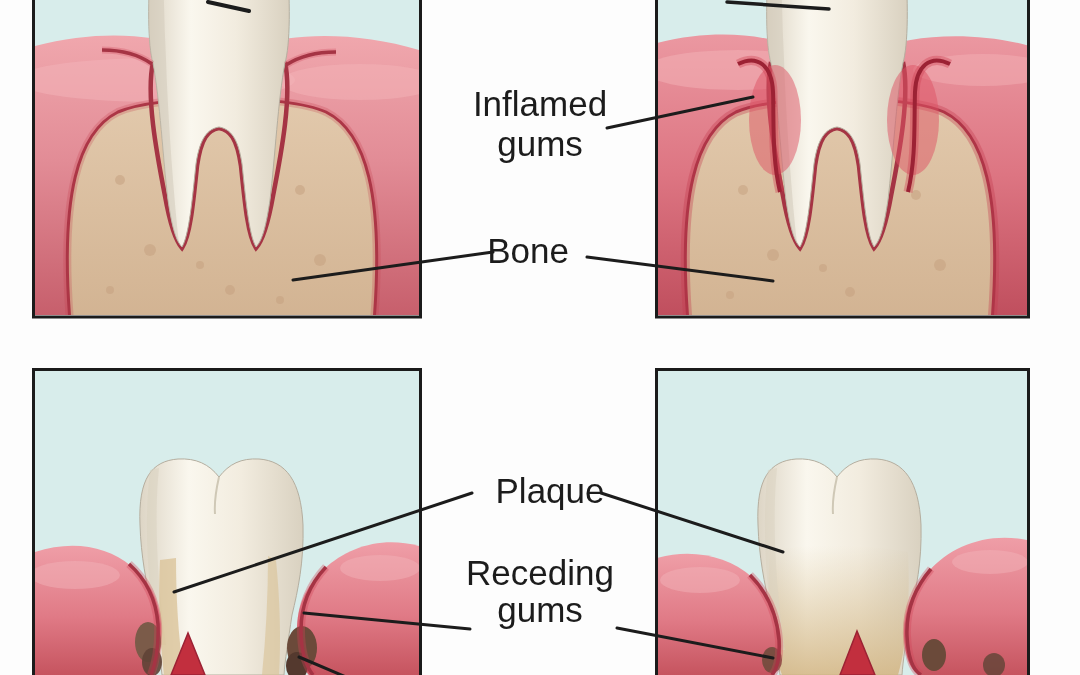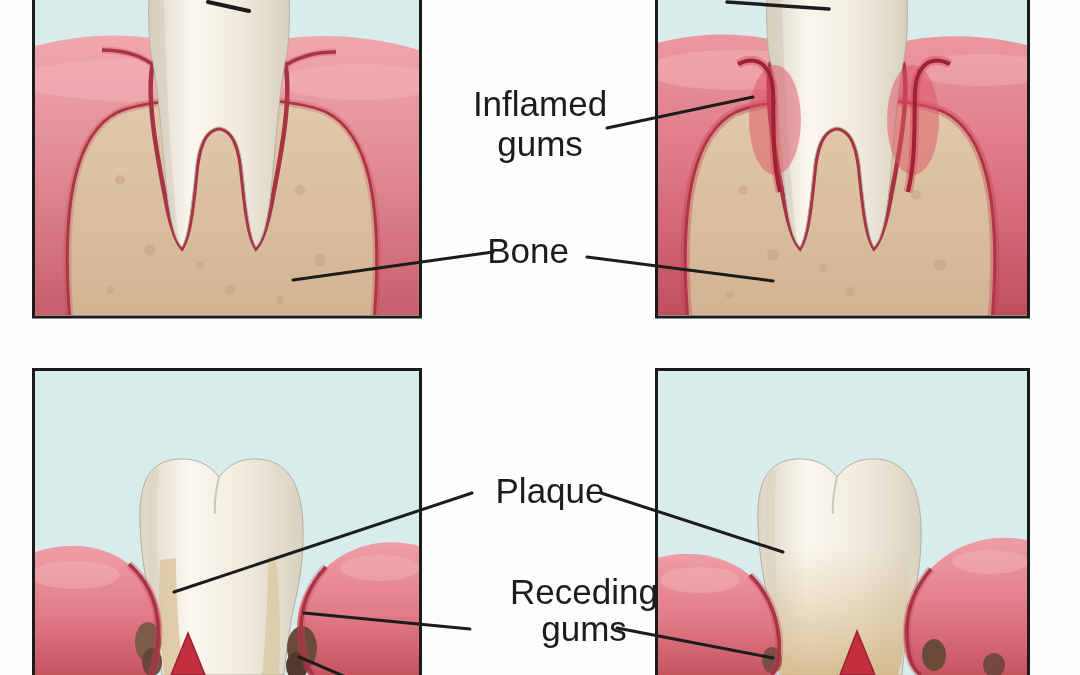--- a/index.html
+++ b/index.html
@@ -202,20 +202,20 @@
 
   <div class="lbl" style="left:540px;top:84px;">
     <div>Inflamed</div>
     <div>gums</div>
   </div>
 
   <div class="lbl" style="left:528px;top:231px;">Bone</div>
 
   <div class="lbl" style="left:542px;top:471px;margin-left:8px;">Plaque</div>
 
-  <div class="lbl tight" style="left:540px;top:573px;margin-left:44px;">
+  <div class="lbl tight" style="left:540px;top:554px;">
     <div>Receding</div>
     <div>gums</div>
   </div>
 
 
 
 </div>
 
 </body></html>

